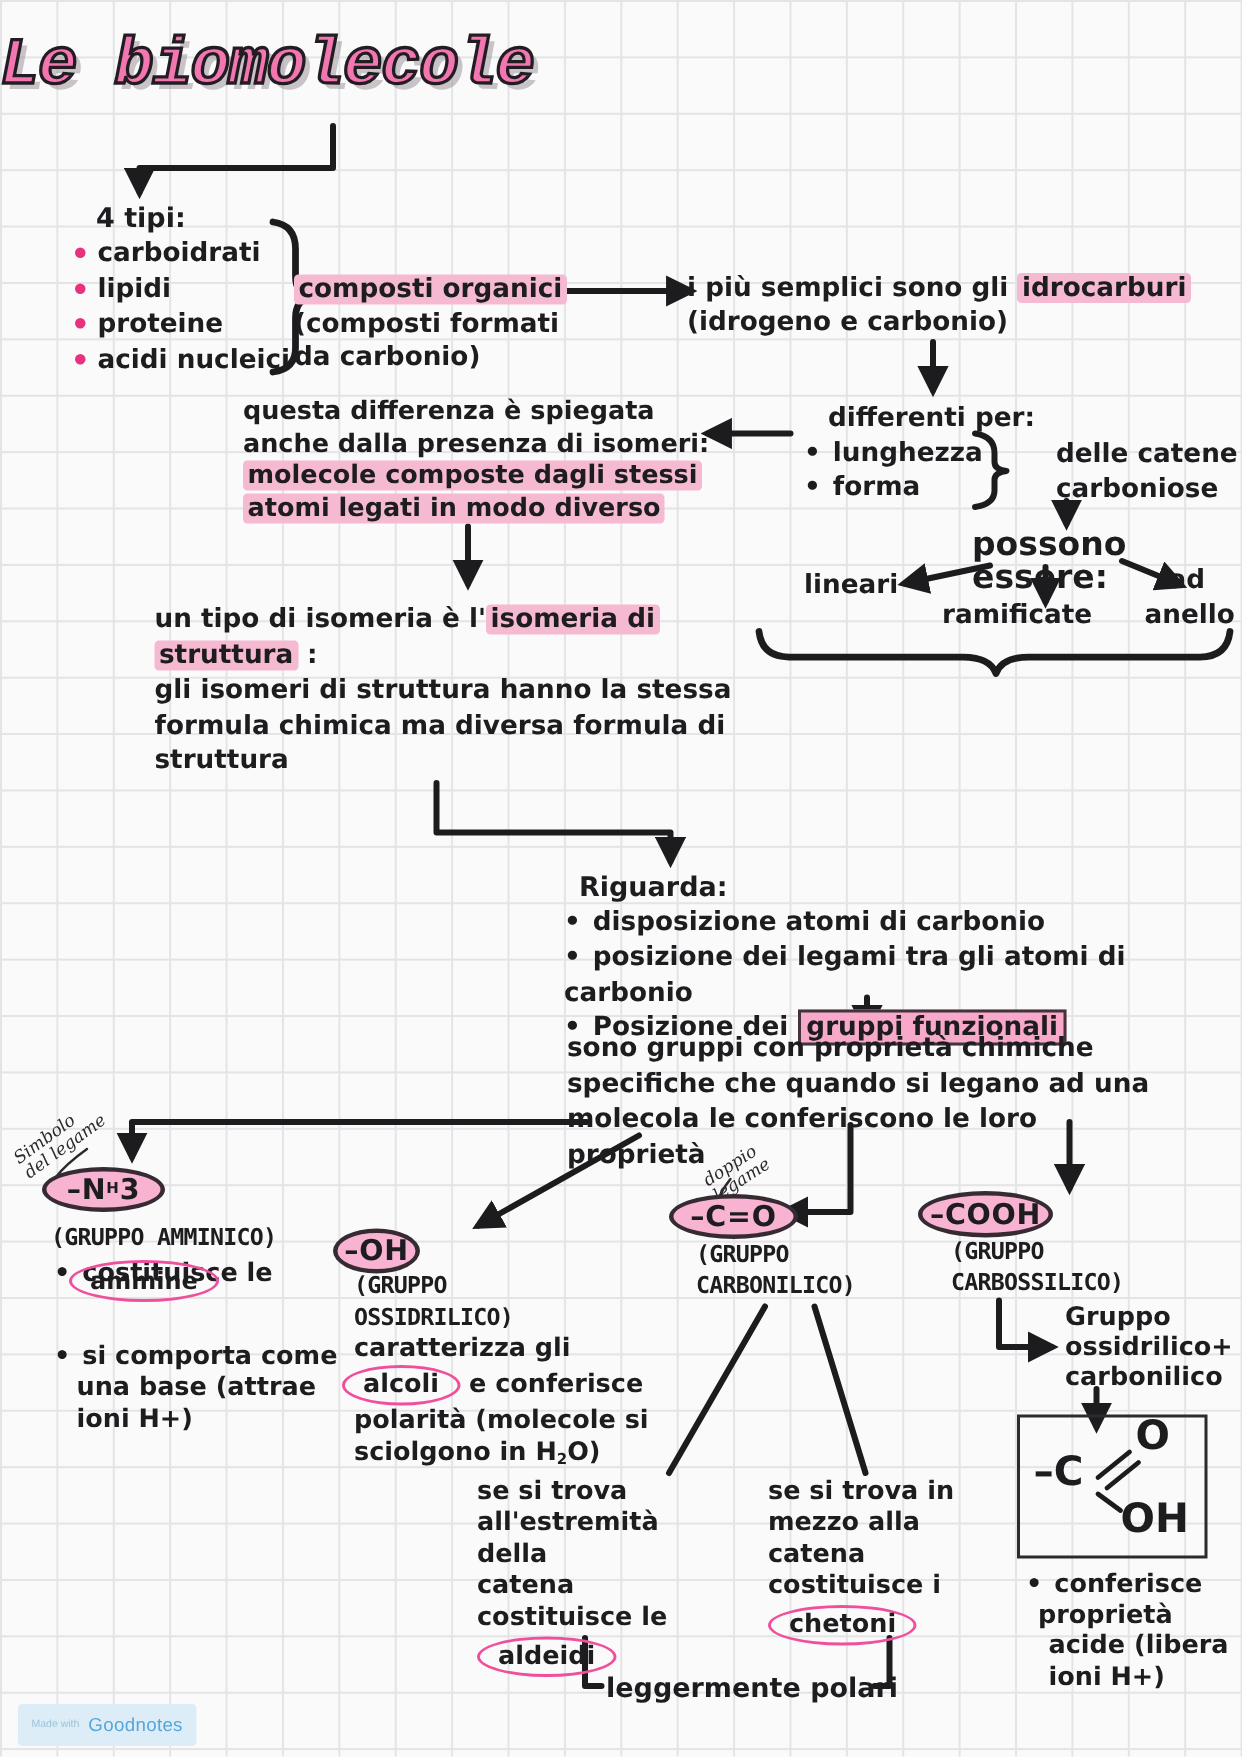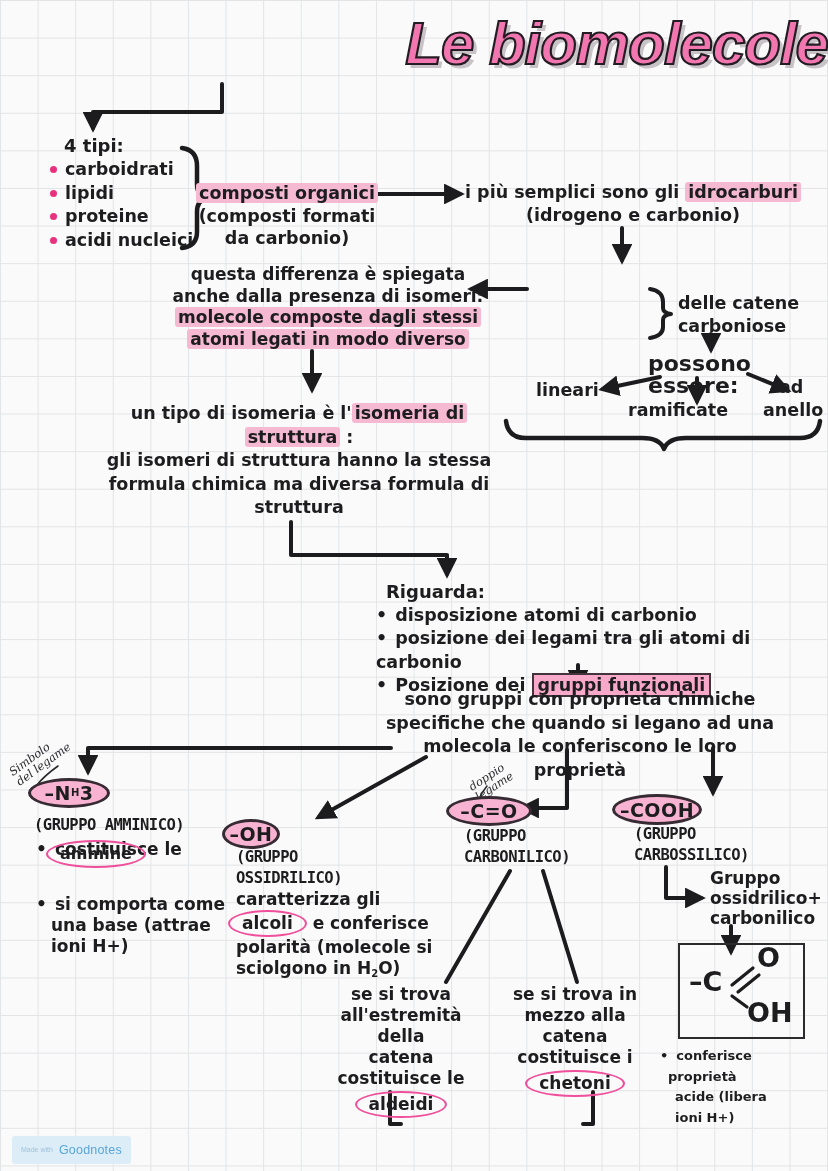--- a/index.html
+++ b/index.html
@@ -3,23 +3,23 @@
 <meta charset="utf-8">
 <style>
   *{box-sizing:border-box;margin:0;padding:0}
   body{background:#ffffff;font-family:"DejaVu Sans",sans-serif}
   .note{position:relative;width:828px;height:1171px;overflow:hidden;color:#1d1d1f;font-weight:700;
         font-size:17.5px;line-height:22px;
         background-color:#fafafa;
         background-image:linear-gradient(#e3e4e6 1px,transparent 1px),linear-gradient(90deg,#e3e4e6 1px,transparent 1px);
         background-size:37.6px 37.6px;}
   .abs{position:absolute}
-  .c{text-align:center}
-  .title{left:0;right:0;top:2px;text-align:right;font-family:Liberation Sans, sans-serif;font-style:italic;
-         font-weight:700;font-size:60px;line-height:84px;color:#f277b0;letter-spacing:-1px;
+  .c{text-align:left}
+  .title{left:0;right:0;top:2px;text-align:left;font-family:Liberation Mono, monospace;font-style:italic;
+         font-weight:700;font-size:44px;line-height:84px;color:#f277b0;letter-spacing:-1px;
          -webkit-text-stroke:2.2px #241c23;text-shadow:4px 4px 0 rgba(150,140,148,.5)}
   .hl{background:#f6b9d2;padding:0 3px;border-radius:3px}
   .hlbox{background:#f8a9c9;border:2px solid #43343c;padding:0 4px}
   .pill{background:#f9b3d2;border:3px solid #372b33;border-radius:50%;display:flex;align-items:center;
         justify-content:center;font-size:19px;letter-spacing:.5px}
   .ring{display:inline-block;border:2.5px solid #ef4f9b;border-radius:50%;padding:1px 12px}
   .mono{font-family:"DejaVu Sans Mono",monospace;font-size:15.5px;letter-spacing:-.5px;font-weight:700}
   .dot{width:7px;height:7px;border-radius:50%;background:#e8327e;display:inline-block;margin-right:8px;vertical-align:2px}
   .bdot{margin-right:8px}
   .titem{line-height:23.5px;font-size:17.5px}
@@ -91,21 +91,26 @@
     <div><span class="hl">composti organici</span></div>
     <div>(composti formati</div>
     <div>da carbonio)</div>
   </div>
 
   <div class="abs c" style="left:458px;top:181px;width:350px;line-height:22.5px">
     <div><span>i più semplici sono gli </span><span class="hl">idrocarburi</span></div>
     <div>(idrogeno e carbonio)</div>
   </div>
 
-  <div class="abs" style="left:678px;top:292px;line-height:23px">
+  <div class="abs" style="left:536px;top:268px;line-height:23px">
+    <div style="margin-left:16px">differenti per:</div>
+    <div><span class="bdot">•</span><span>lunghezza</span></div>
+    <div><span class="bdot">•</span><span>forma</span></div>
+  </div>
+  <div class="abs" style="left:704px;top:292px;line-height:23px">
     <div>delle catene</div>
     <div>carboniose</div>
   </div>
 
   <div class="abs c" style="left:162px;top:264px;width:332px;font-size:17px;line-height:21.5px">
     <div>questa differenza è spiegata</div>
     <div>anche dalla presenza di isomeri:</div>
     <div><span class="hl">molecole composte dagli stessi</span></div>
     <div><span class="hl">atomi legati in modo diverso</span></div>
   </div>
@@ -184,21 +189,21 @@
     <div>Gruppo</div>
     <div>ossidrilico+</div>
     <div>carbonilico</div>
   </div>
 
   <div class="abs" style="left:678px;top:943px;width:127px;height:96px;border:2px solid #2b2b2e"></div>
   <div class="abs" style="left:689px;top:968px;font-size:27px;line-height:28px">–C</div>
   <div class="abs" style="left:757px;top:944px;font-size:27px;line-height:28px">O</div>
   <div class="abs" style="left:747px;top:999px;font-size:27px;line-height:28px">OH</div>
 
-  <div class="abs" style="left:660px;top:1046px;font-size:13px;line-height:20.5px">
+  <div class="abs" style="left:684px;top:1046px;font-size:17px;line-height:20.5px">
     <div><span class="bdot">•</span><span>conferisce</span></div>
     <div style="margin-left:8px">proprietà</div>
     <div style="margin-left:15px">acide (libera</div>
     <div style="margin-left:15px">ioni H+)</div>
   </div>
 
   <div class="abs c" style="left:318px;top:984px;width:166px;font-size:17px;line-height:21px">
     <div>se si trova</div>
     <div>all'estremità della</div>
     <div>catena</div>
@@ -207,19 +212,20 @@
   </div>
 
   <div class="abs c" style="left:512px;top:984px;width:126px;font-size:17px;line-height:21px">
     <div>se si trova in</div>
     <div>mezzo alla</div>
     <div>catena</div>
     <div>costituisce i</div>
     <div style="margin-top:2px"><span class="ring">chetoni</span></div>
   </div>
 
+  <div class="abs" style="left:404px;top:1115px;font-size:18px">leggermente polari</div>
 
   <div class="abs wm" style="left:12px;top:1136px">
     <span class="mw">Made with</span>
     <span class="gn">Goodnotes</span>
   </div>
 
 </div>
 
 </body></html>

